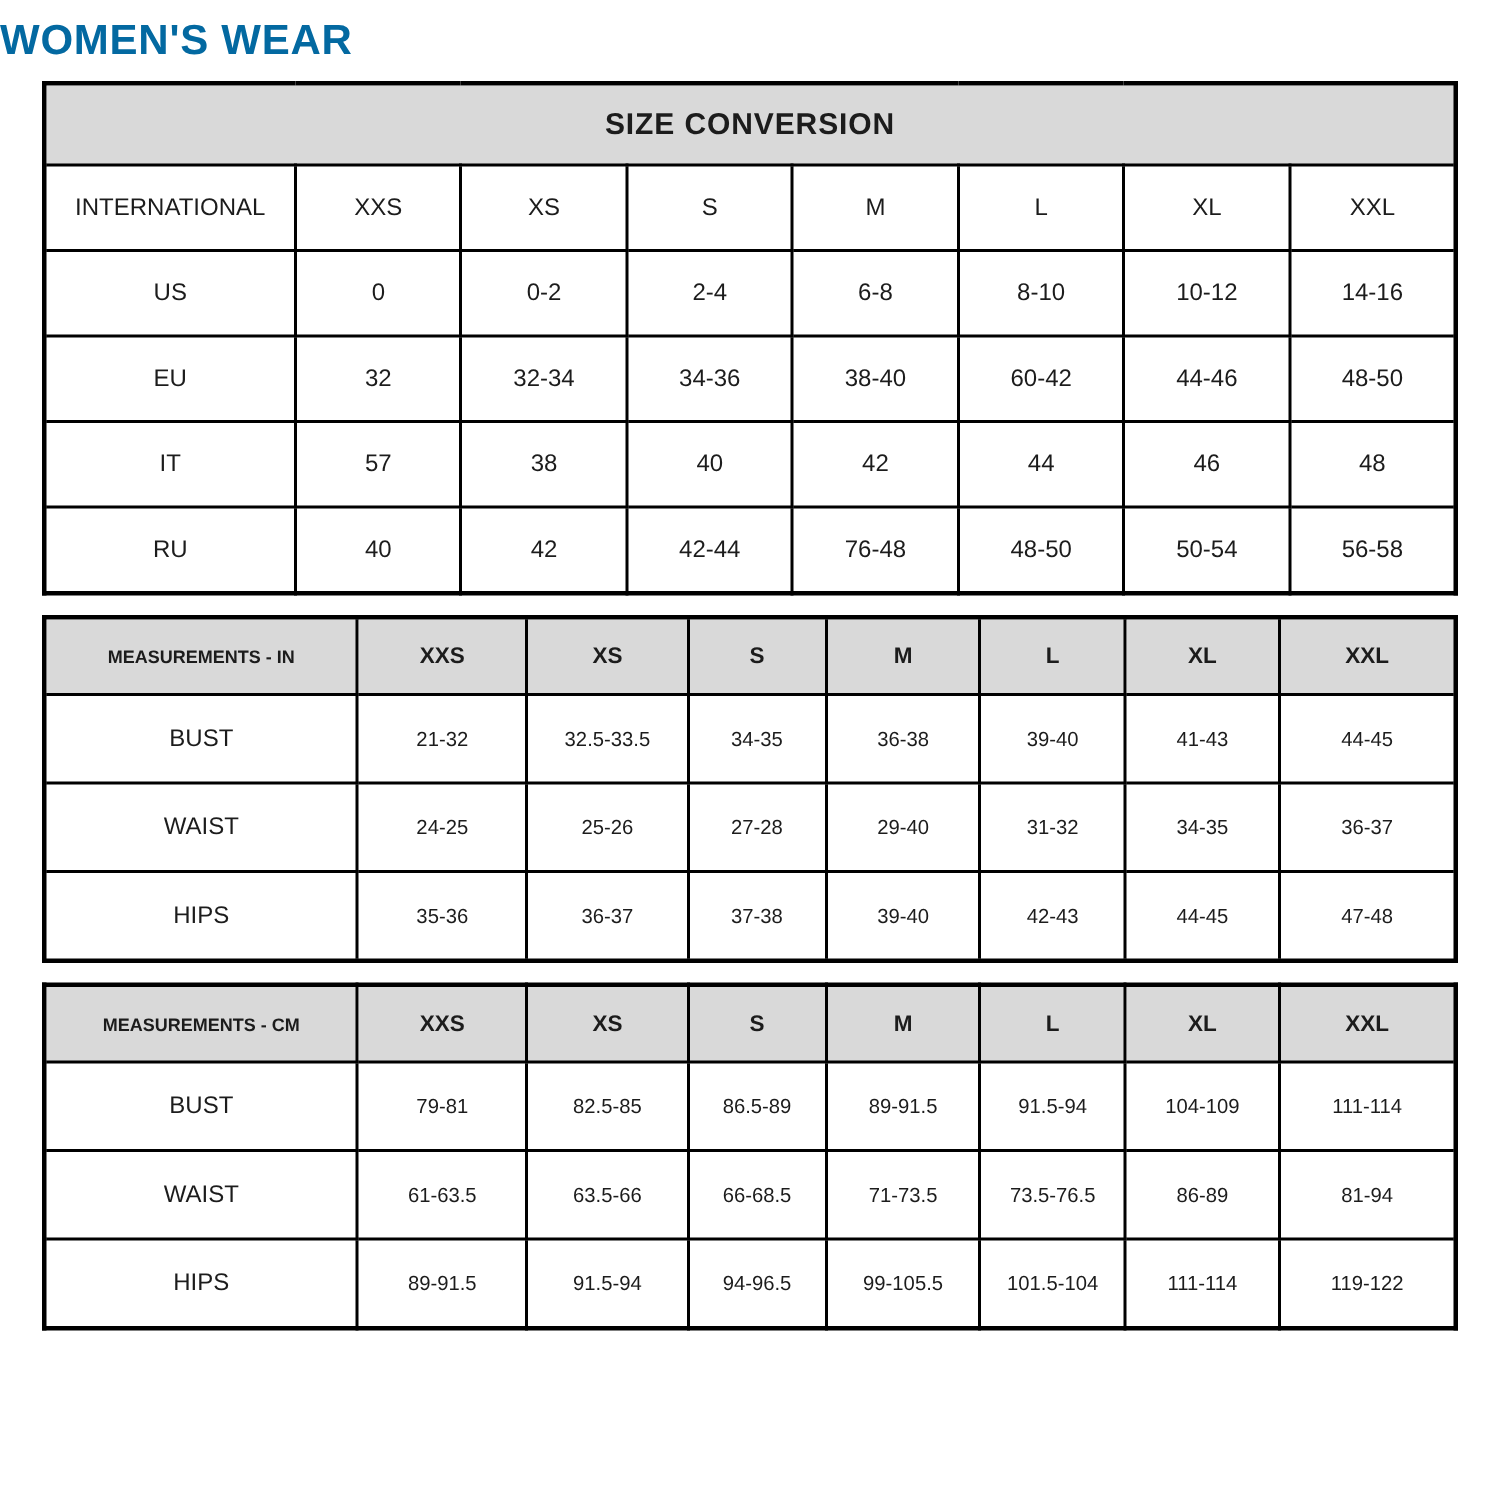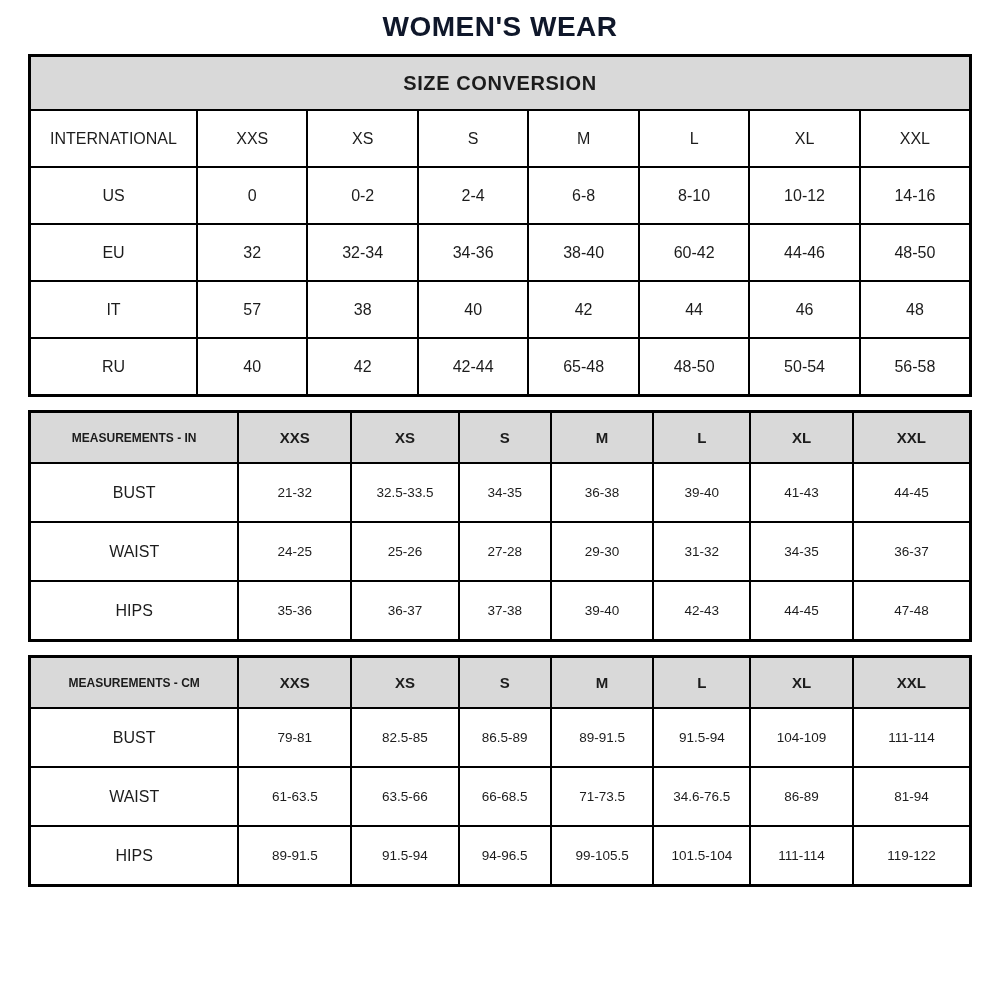--- a/index.html
+++ b/index.html
@@ -12,26 +12,26 @@
     color: #1c1c1c;
     -webkit-font-smoothing: antialiased;
   }
   .page {
     width: 1000px;
     height: 1000px;
     box-sizing: border-box;
     padding-top: 11px;
   }
   .page-title {
-    text-align: center;
+    text-align: left;
     font-size: 28px;
     font-weight: bold;
     letter-spacing: 0.5px;
     margin: 0 0 11px 0;
-    color: #0f172a;
+    color: #0369a1;
   }
   table.tbl {
     border-collapse: collapse;
     table-layout: fixed;
     width: 944px;
     margin: 0 auto 13px auto;
     border: 3px solid #000;
     background: #ffffff;
   }
   table.tbl td {
@@ -114,21 +114,21 @@
       <td>42</td>
       <td>44</td>
       <td>46</td>
       <td>48</td>
     </tr>
     <tr class="row">
       <td>RU</td>
       <td>40</td>
       <td>42</td>
       <td>42-44</td>
-      <td>65-48</td>
+      <td>76-48</td>
       <td>48-50</td>
       <td>50-54</td>
       <td>56-58</td>
     </tr>
   </tbody>
     </table>
 
   <table class="tbl t2">
     <colgroup>
       <col style="width:22.2%">
@@ -159,21 +159,21 @@
       <td>36-38</td>
       <td>39-40</td>
       <td>41-43</td>
       <td>44-45</td>
     </tr>
     <tr class="row">
       <td class="lbl">WAIST</td>
       <td>24-25</td>
       <td>25-26</td>
       <td>27-28</td>
-      <td>29-30</td>
+      <td>29-40</td>
       <td>31-32</td>
       <td>34-35</td>
       <td>36-37</td>
     </tr>
     <tr class="row">
       <td class="lbl">HIPS</td>
       <td>35-36</td>
       <td>36-37</td>
       <td>37-38</td>
       <td>39-40</td>
@@ -215,21 +215,21 @@
       <td>91.5-94</td>
       <td>104-109</td>
       <td>111-114</td>
     </tr>
     <tr class="row">
       <td class="lbl">WAIST</td>
       <td>61-63.5</td>
       <td>63.5-66</td>
       <td>66-68.5</td>
       <td>71-73.5</td>
-      <td>34.6-76.5</td>
+      <td>73.5-76.5</td>
       <td>86-89</td>
       <td>81-94</td>
     </tr>
     <tr class="row">
       <td class="lbl">HIPS</td>
       <td>89-91.5</td>
       <td>91.5-94</td>
       <td>94-96.5</td>
       <td>99-105.5</td>
       <td>101.5-104</td>

